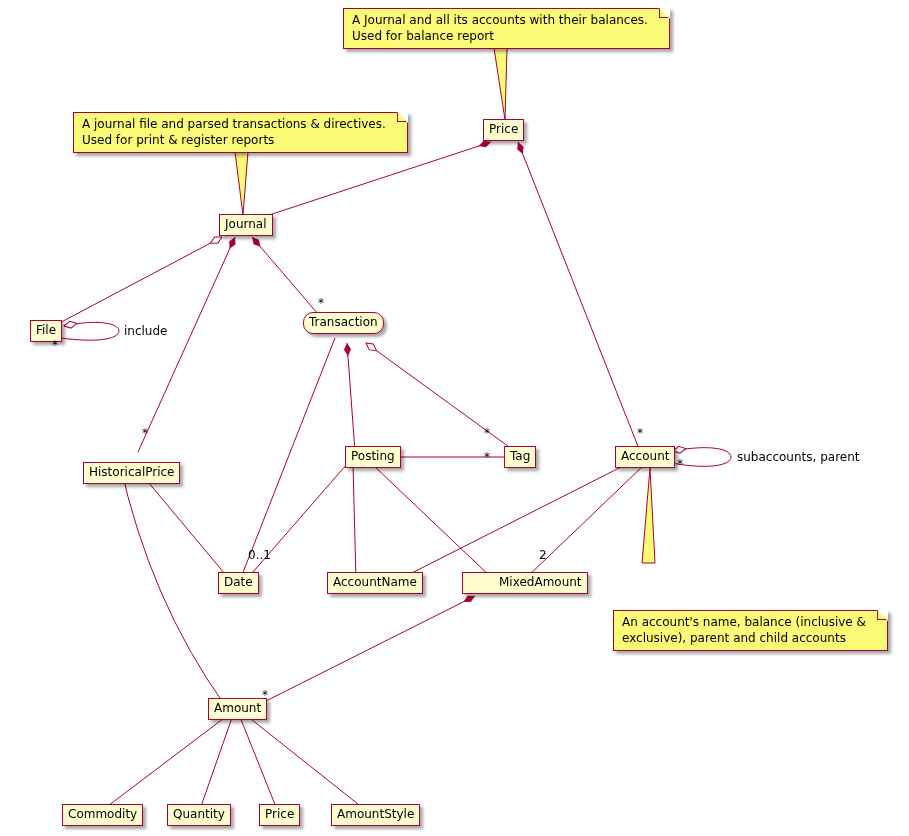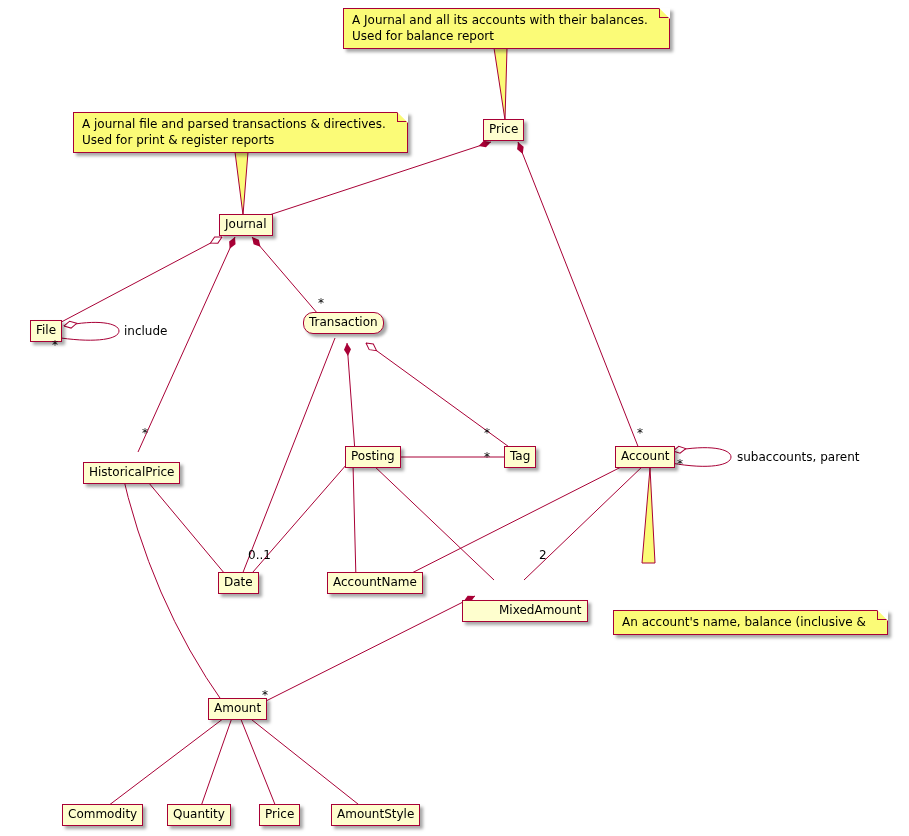--- a/index.html
+++ b/index.html
@@ -120,33 +120,34 @@
   <div class="note" style="left:343px; top:8px;">
     <div>A Journal and all its accounts with their balances.</div>
     <div>Used for balance report</div>
   </div>
   <div class="note" style="left:73px; top:112px;">
     <div>A journal file and parsed transactions &amp; directives.</div>
     <div>Used for print &amp; register reports</div>
   </div>
   <div class="note" style="left:613px; top:562px;margin-top:48px;">
     <div>An account's name, balance (inclusive &amp;</div>
+    <div>exclusive), parent and child accounts</div>
   </div>
 
   <div class="cls" style="left:483px; top:119px;">Price</div>
   <div class="cls" style="left:219px; top:214px;">Journal</div>
   <div class="cls" style="left:30px; top:320px;">File</div>
   <div class="cls" style="left:303px; top:312px;border-radius:10px;">Transaction</div>
   <div class="cls" style="left:83px; top:446px;margin-top:16px;">HistoricalPrice</div>
   <div class="cls" style="left:329px; top:446px;margin-left:16px;">Posting</div>
   <div class="cls" style="left:504px; top:446px;">Tag</div>
   <div class="cls" style="left:615px; top:446px;">Account</div>
   <div class="cls" style="left:218px; top:572px;text-align:right;">Date</div>
   <div class="cls" style="left:327px; top:572px;">AccountName</div>
-  <div class="cls" style="left:462px; top:600px;padding-left:36px;">MixedAmount</div>
+  <div class="cls" style="left:462px; top:572px;padding-left:36px;">MixedAmount</div>
   <div class="cls" style="left:208px; top:698px;">Amount</div>
   <div class="cls" style="left:62px; top:804px;text-align:right;">Commodity</div>
   <div class="cls" style="left:167px; top:804px;">Quantity</div>
   <div class="cls" style="left:259px; top:804px;text-align:right;">Price</div>
   <div class="cls" style="left:331px; top:804px;text-align:center;">AmountStyle</div>
 
   <span class="lbl" style="left:124px; top:324px;">include</span>
   <span class="lbl" style="left:737px; top:450px;">subaccounts, parent</span>
   <span class="lbl" style="left:248px; top:548px;">0..1</span>
   <span class="lbl" style="left:539px; top:548px;">2</span>

